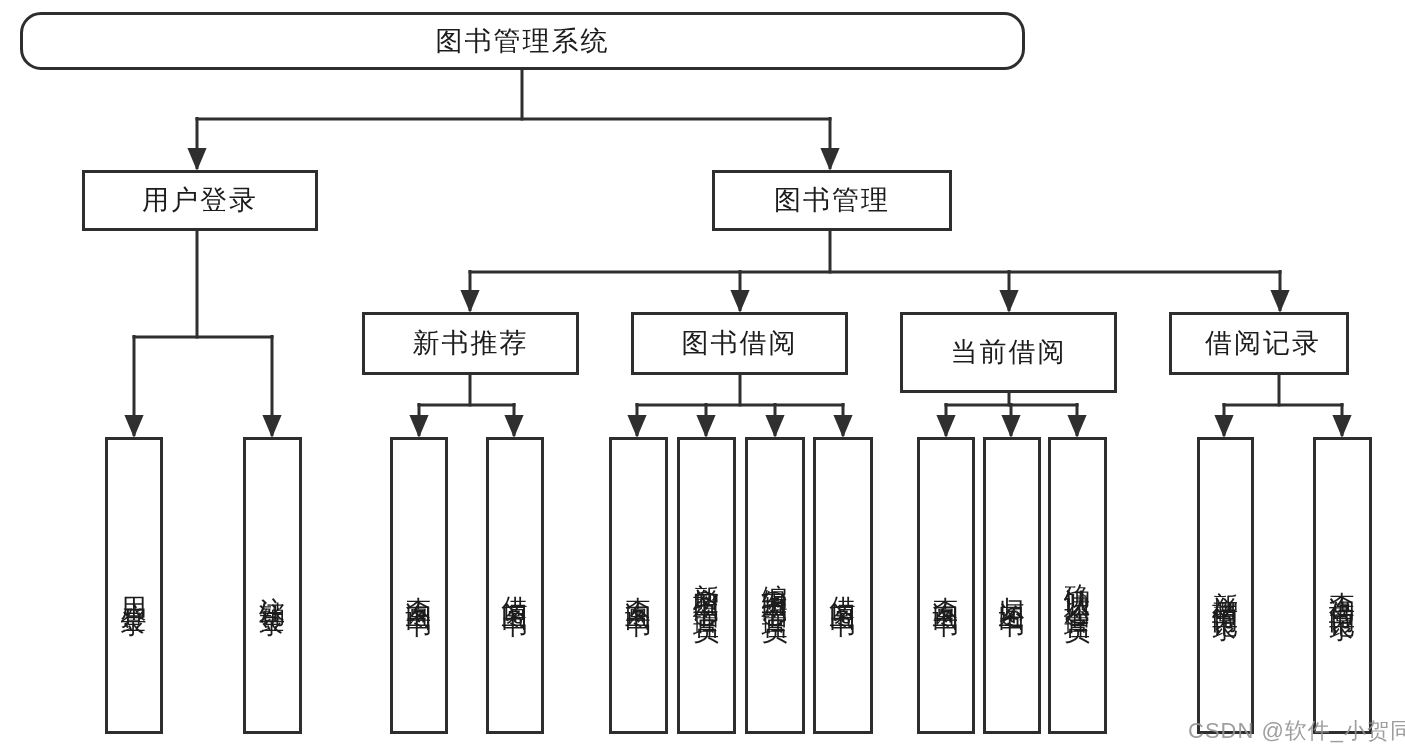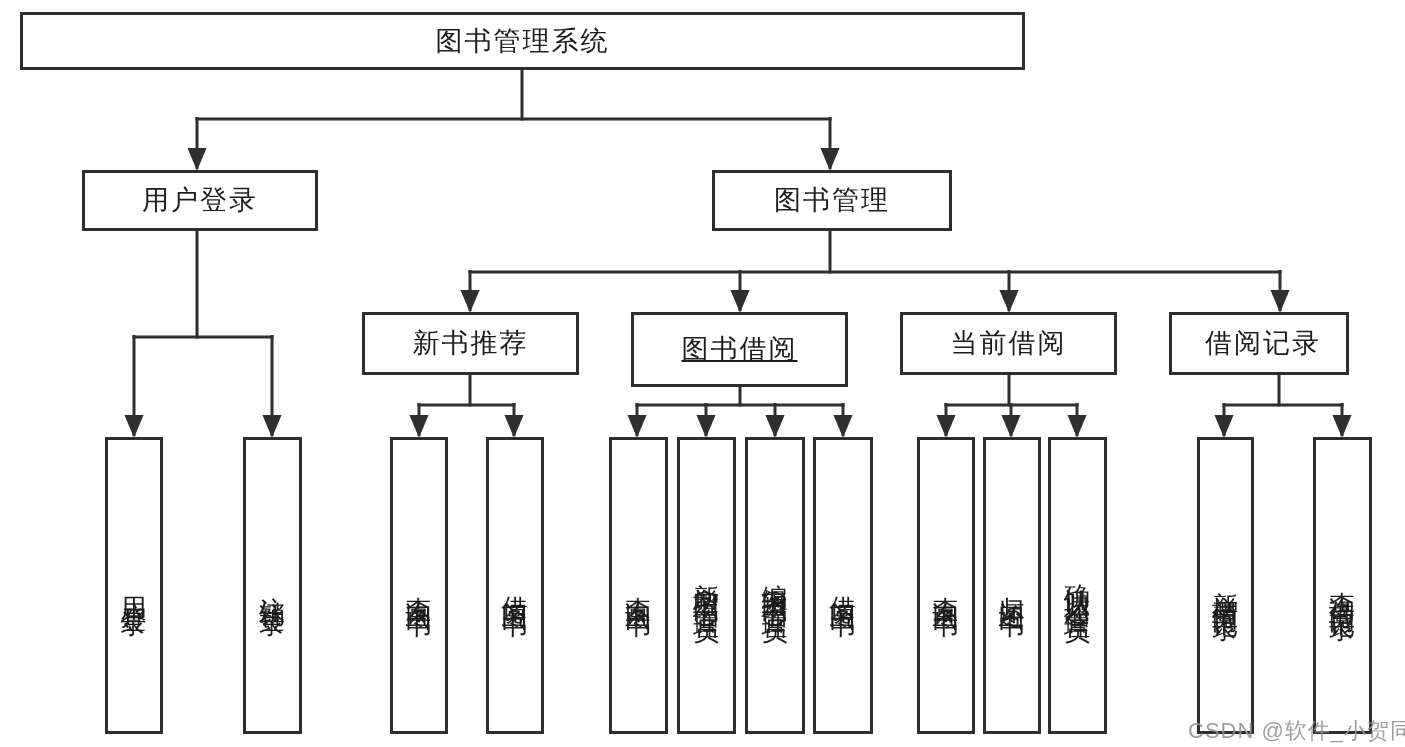--- a/index.html
+++ b/index.html
@@ -40,28 +40,28 @@
   }
   .vnode .lbl {
     writing-mode: vertical-rl;
     text-orientation: mixed;
     font-size: 26px;
     line-height: 1;
     letter-spacing: 5px;
     white-space: nowrap;
   }
   
-  .n-root   { left: 20px;   top: 12px;  width: 1005px; height: 58px; }
+  .n-root   { left: 20px;   top: 12px;  width: 1005px; height: 58px; border-radius: 21px; }
   
   .n-login  { left: 82px;   top: 170px; width: 236px;  height: 61px; }
   .n-mgmt   { left: 712px;  top: 170px; width: 240px;  height: 61px; }
   
   .n-g0 { left: 362px;  top: 312px; width: 217px; height: 63px; }
-  .n-g1 { left: 631px;  top: 312px; width: 217px; height: 75px; text-decoration: underline; }
-  .n-g2 { left: 900px;  top: 312px; width: 217px; height: 63px; }
+  .n-g1 { left: 631px;  top: 312px; width: 217px; height: 63px; }
+  .n-g2 { left: 900px;  top: 312px; width: 217px; height: 81px; }
   .n-g3 { left: 1169px; top: 312px; width: 180px; height: 63px; padding-left: 8px; }
   
   .vnode { top: 437px; height: 297px; }
   .n-l0  { left: 105px;  width: 58px; }
   .n-l1  { left: 243px;  width: 59px; }
   .n-l2  { left: 390px;  width: 58px; }
   .n-l3  { left: 486px;  width: 58px; }
   .n-l4  { left: 609px;  width: 59px; }
   .n-l5  { left: 677px;  width: 59px; }
   .n-l6  { left: 745px;  width: 60px; }

